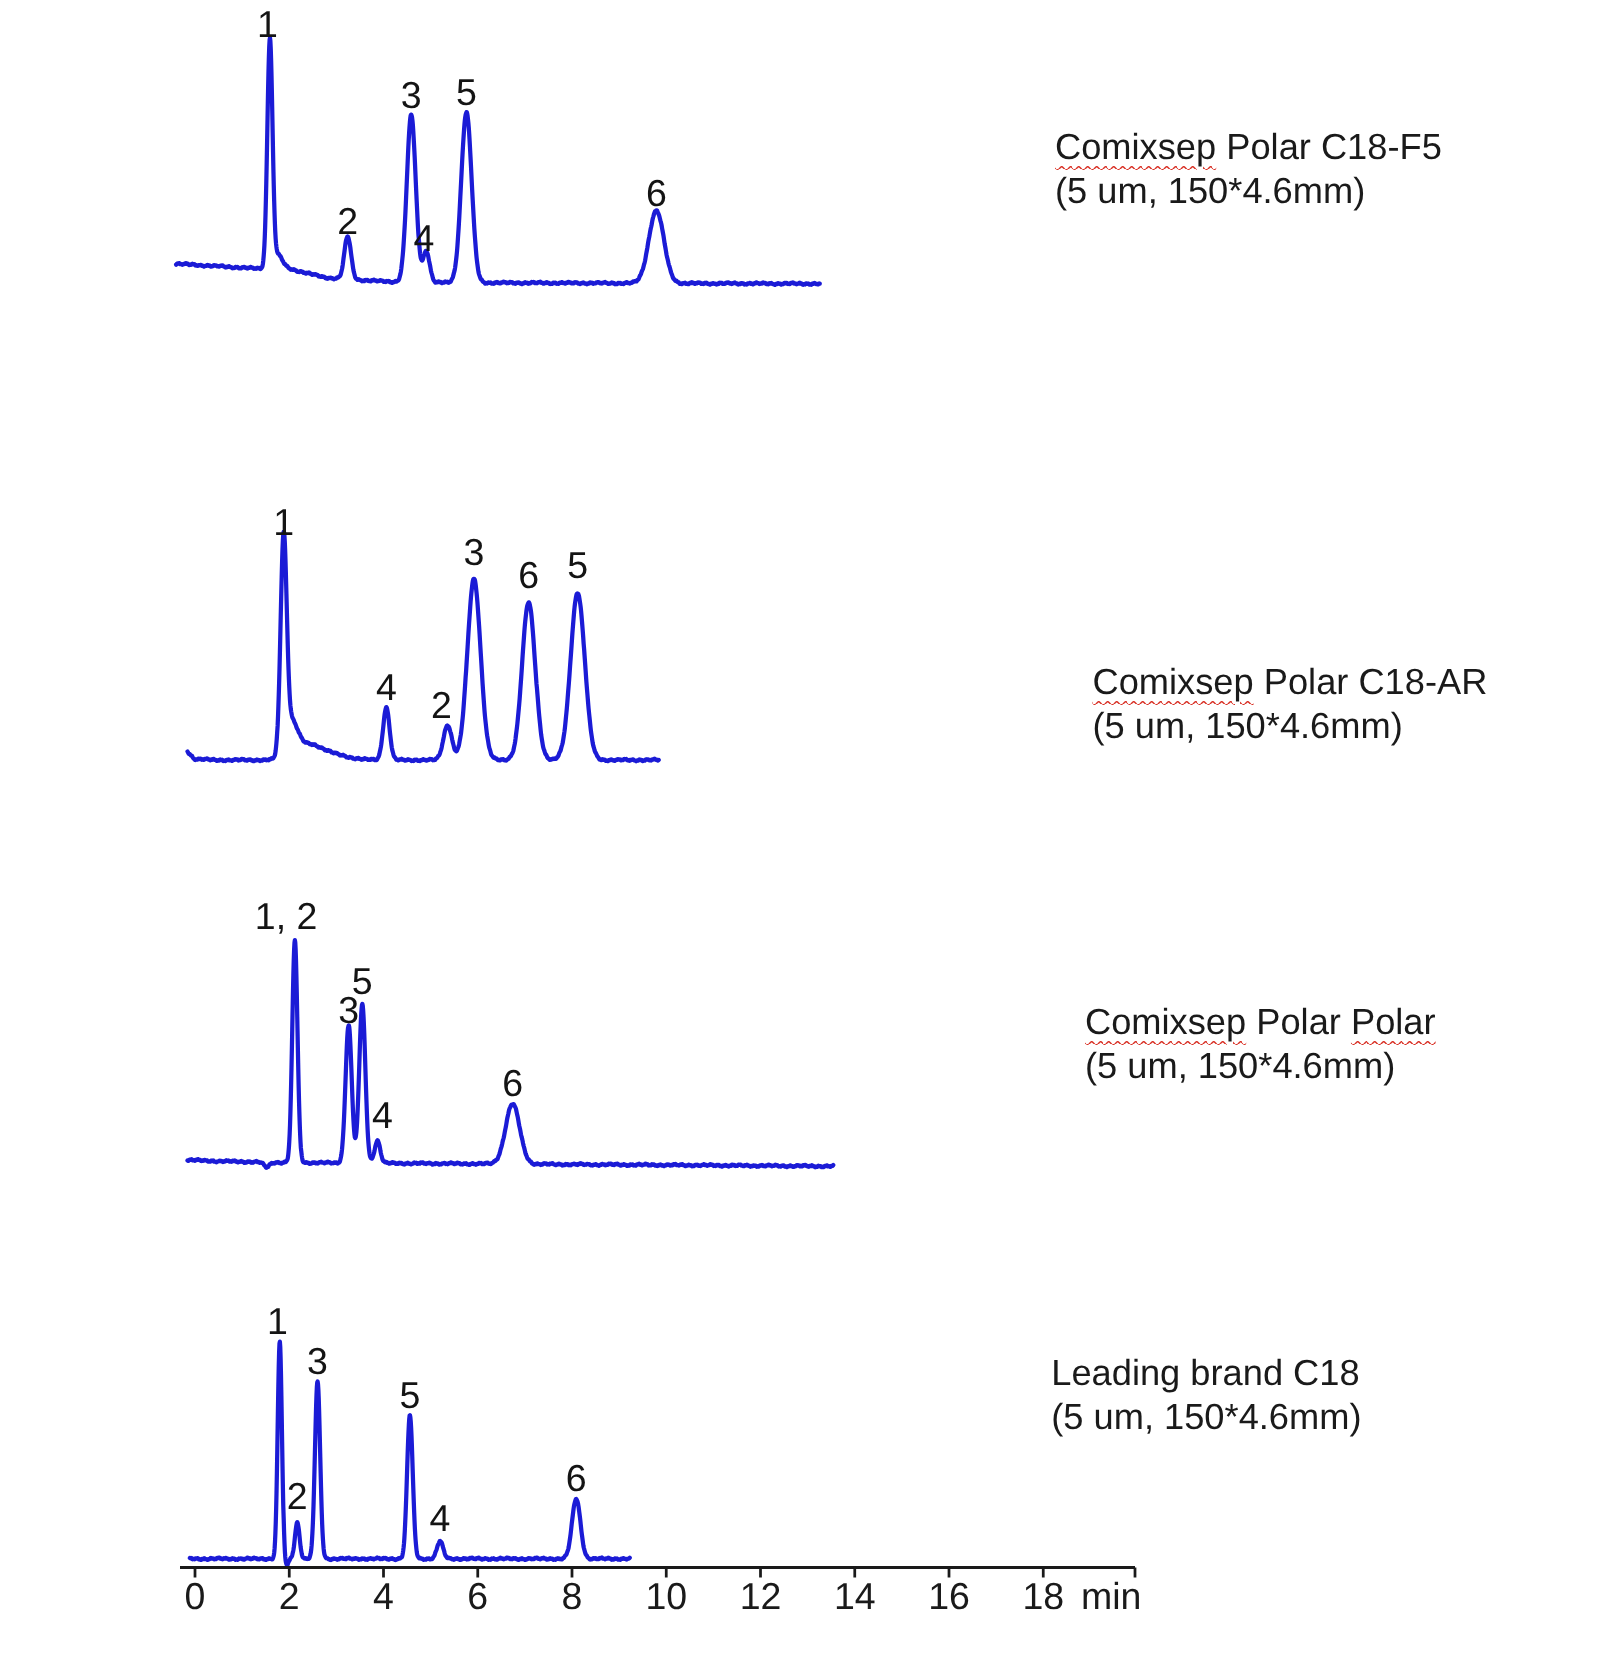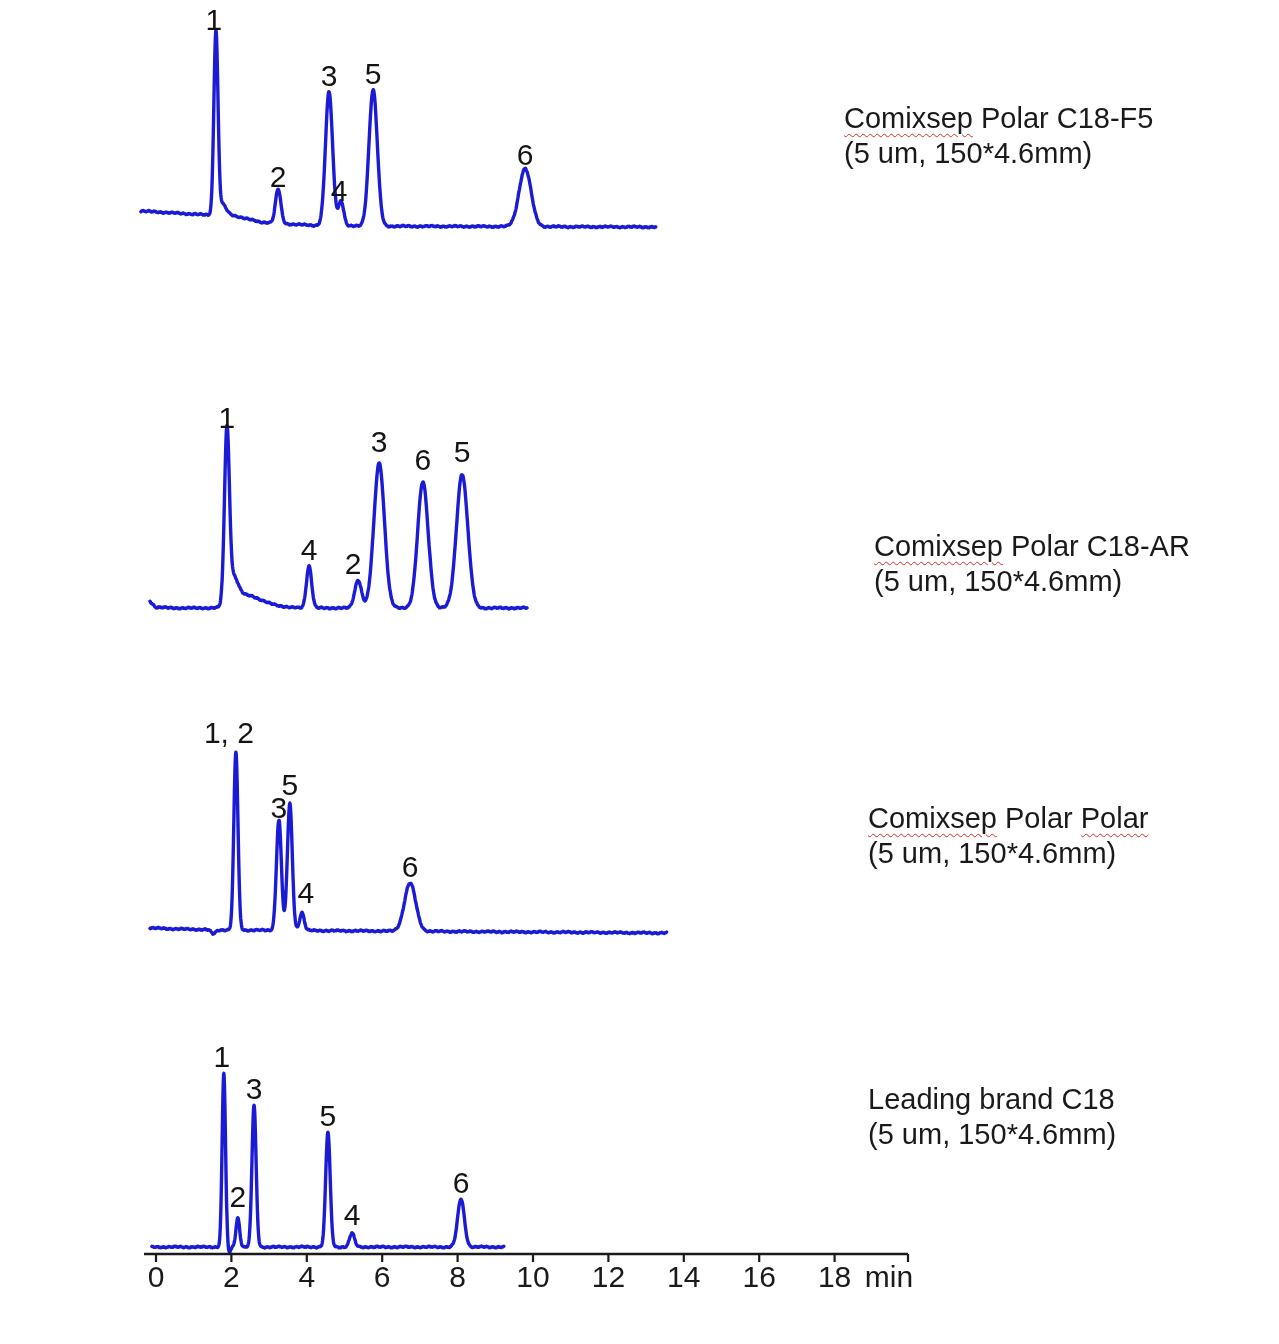--- a/index.html
+++ b/index.html
@@ -92,17 +92,17 @@
     <div class="l2">(5 um, 150*4.6mm)</div>
   </div>
   <div class="col-label" id="collabel-1" style="left: 874px; top: 481px; margin-top: 48px;">
     <div class="l1" id="colname-1"><span class="sq">Comixsep</span><span> Polar C18-AR</span></div>
     <div class="l2">(5 um, 150*4.6mm)</div>
   </div>
   <div class="col-label" id="collabel-2" style="left: 868px; top: 801px;">
     <div class="l1" id="colname-2"><span class="sq">Comixsep</span><span> Polar </span><span class="sq">Polar</span></div>
     <div class="l2">(5 um, 150*4.6mm)</div>
   </div>
-  <div class="col-label" id="collabel-3" style="left: 868px; top: 1082px;">
+  <div class="col-label" id="collabel-3" style="left: 841px; top: 1082px;">
     <div class="l1" id="colname-3"><span>Leading brand C18</span></div>
     <div class="l2">(5 um, 150*4.6mm)</div>
   </div>
 </div>
 
 </body></html>

